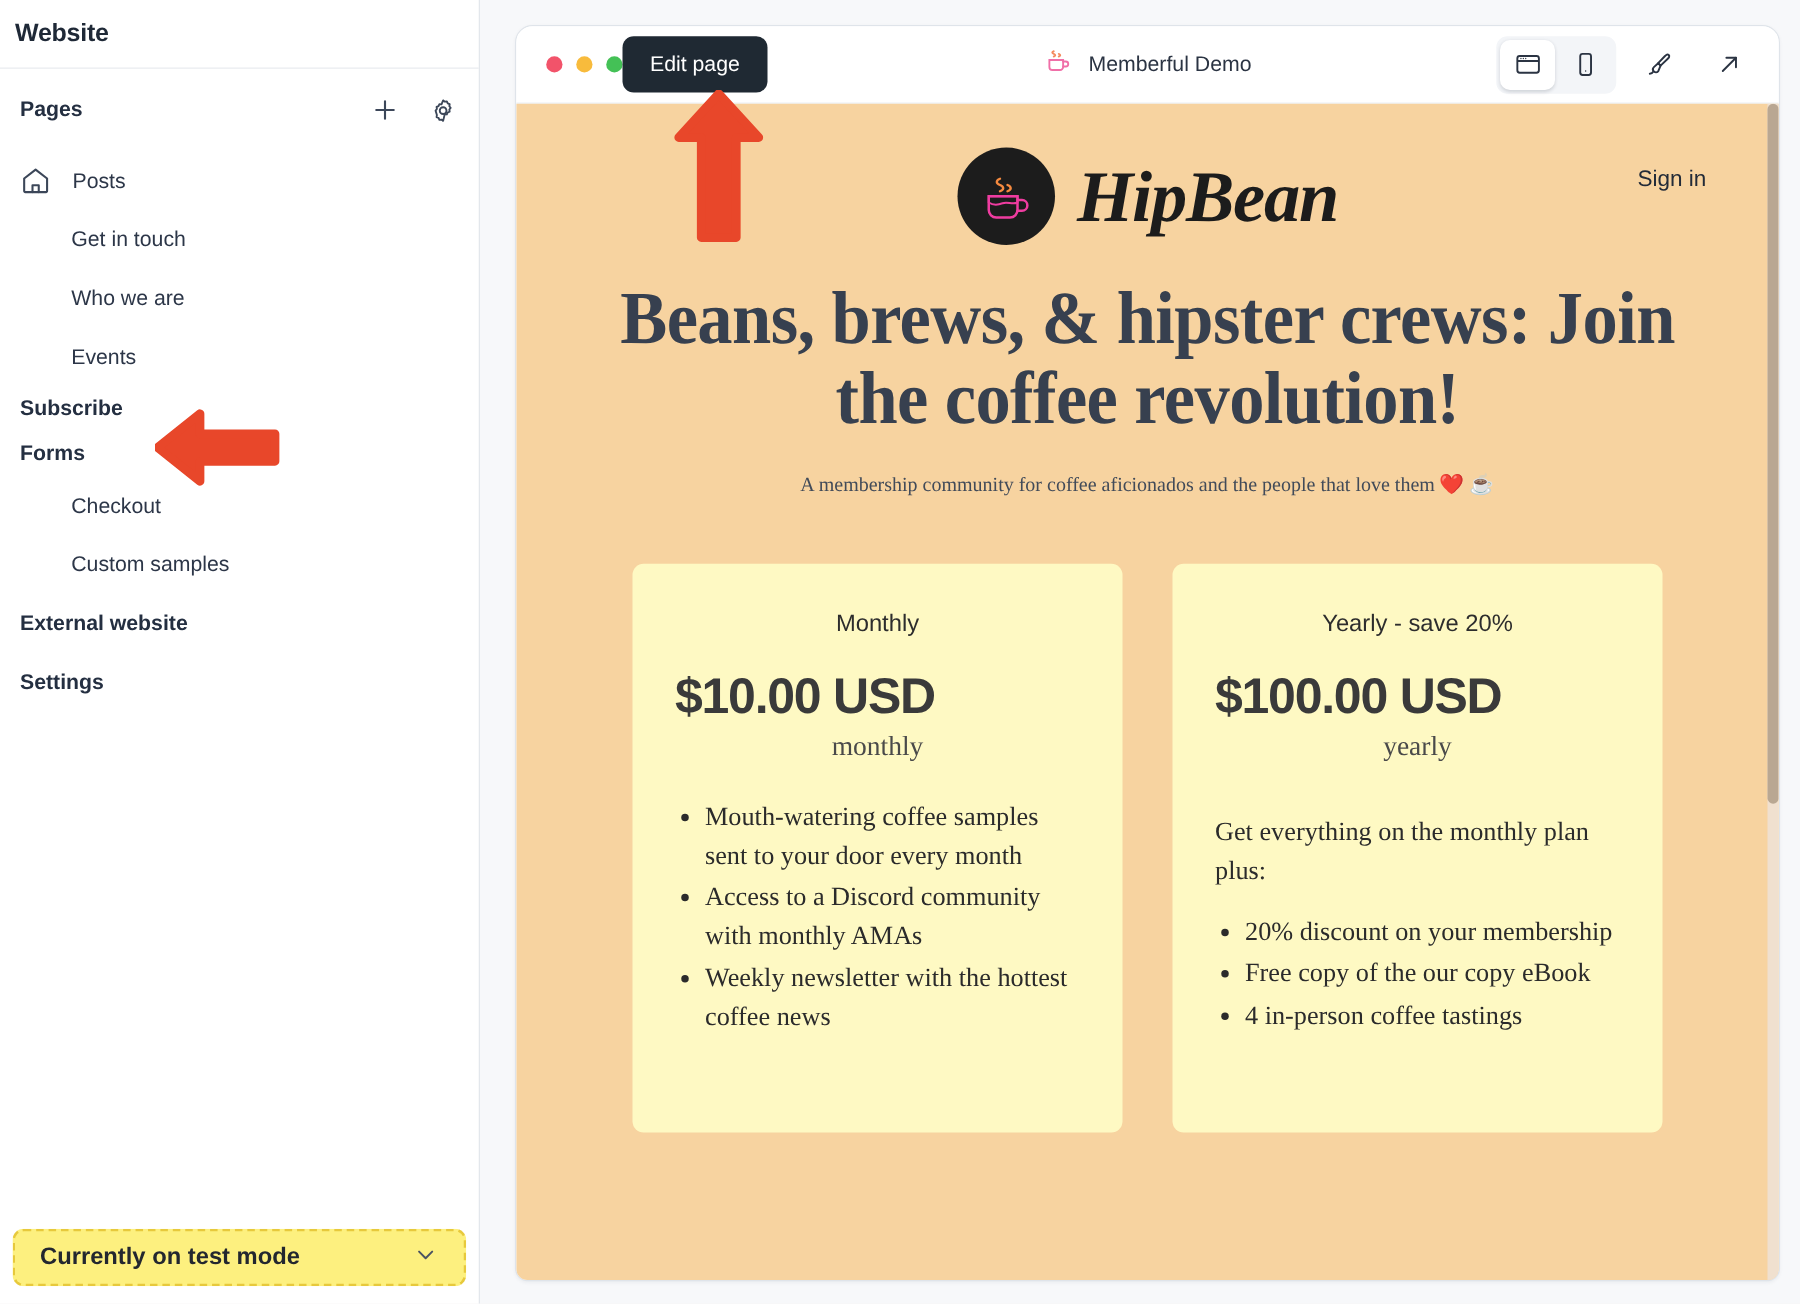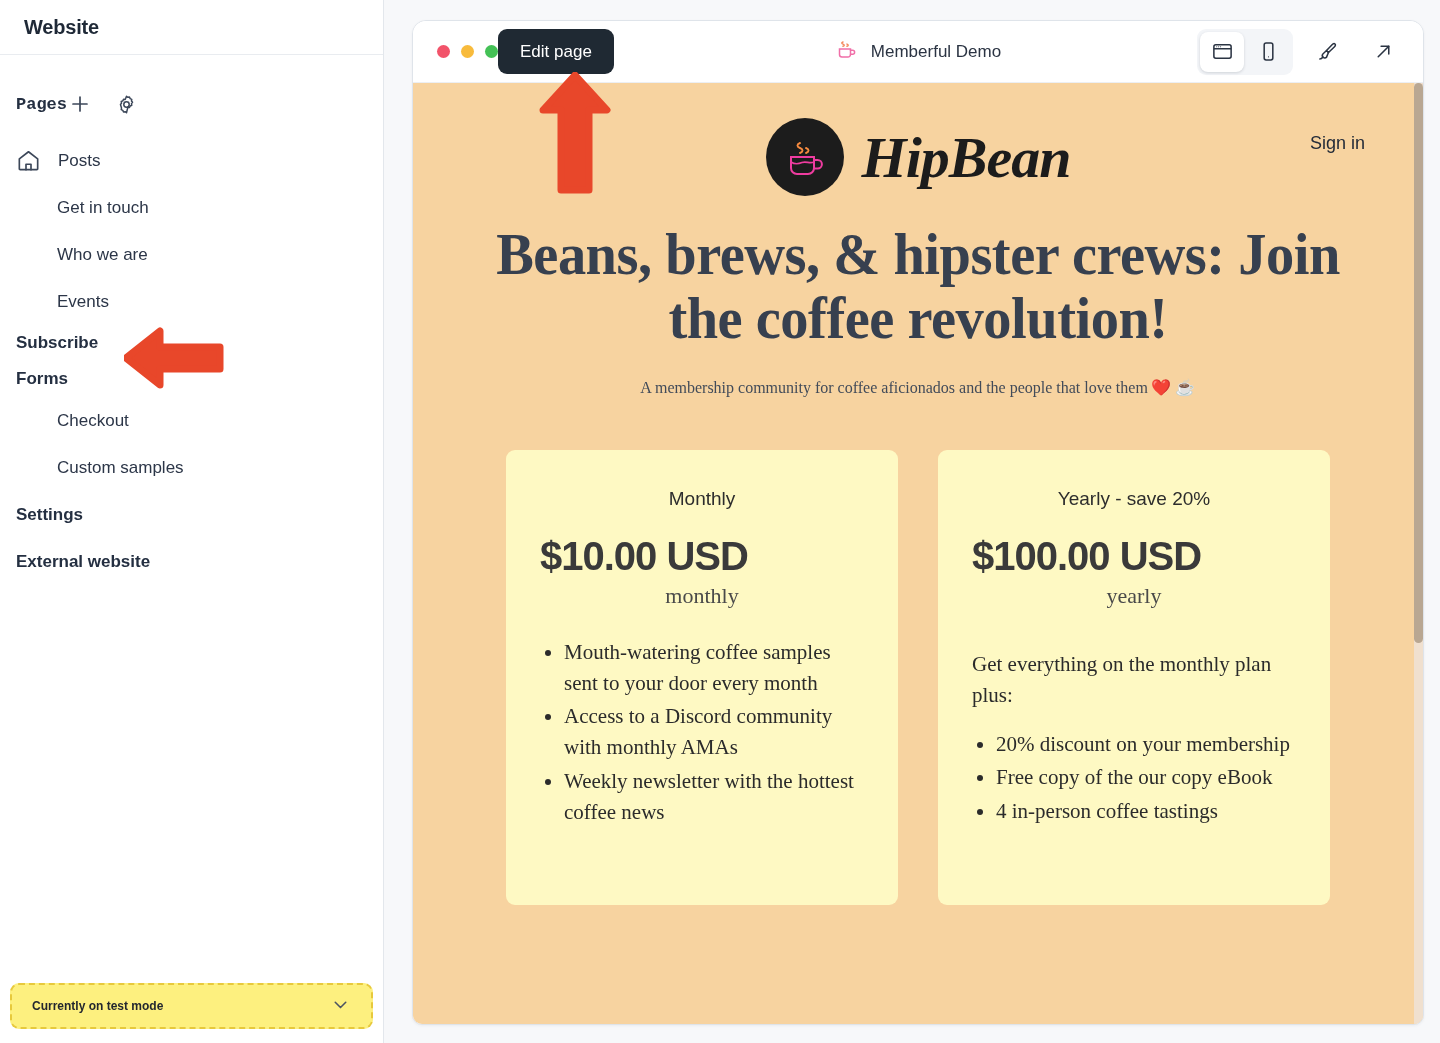--- a/index.html
+++ b/index.html
@@ -16,30 +16,30 @@
     width: 384px; height: 1043px;
     background: #ffffff;
     border-right: 1px solid #e3e7ec;
     position: relative;
     flex: 0 0 384px;
   }
   .sb-header {
     height: 55px;
     border-bottom: 1px solid #e9ecf0;
     display: flex; align-items: center;
-    padding: 0 24px;
+    padding: 0 12px;
   }
   .sb-title {
     font-size: 20px; font-weight: bold; color: #1f2937;
     letter-spacing: -0.2px;
   }
   .sb-section {
-    margin-top: 36px;
+    margin-top: 20px;
     padding: 0 16px;
-    display: flex; align-items: center; justify-content: flex-start; font-family: Liberation Mono, monospace;
+    display: flex; align-items: center; justify-content: space-between;
   }
   .sb-section-label {
     font-size: 17px; font-weight: bold; color: #242f41;
   }
   .sb-section-actions { display: flex; align-items: center; gap: 20px; }
   .icon-btn {
     width: 26px; height: 26px;
     display: flex; align-items: center; justify-content: center;
     cursor: pointer;
   }
@@ -64,21 +64,21 @@
     position: absolute; left: 10px; right: 10px; bottom: 14px;
     background: #fdf07f;
     border: 2px dashed #e7c93c;
     border-radius: 9px;
     height: 46px;
     display: flex; align-items: center; justify-content: space-between;
     padding: 0 20px;
     cursor: pointer;
   }
   .testmode span {
-    font-size: 12px; font-weight: bold; color: #23272f;
+    font-size: 19px; font-weight: bold; color: #23272f;
   }
 
   
   .arrow-left {
     position: absolute;
     left: 124px; top: 327px;
     width: 100px; height: 62px;
     pointer-events: none;
   }
 
@@ -305,24 +305,24 @@
       </div>
 
       <div class="nav-item sub">
         <span>Checkout</span>
       </div>
       <div class="nav-item sub">
         <span>Custom samples</span>
       </div>
 
       <div class="nav-item strong">
+        <span>External website</span>
+      </div>
+      <div class="nav-item strong">
         <span>Settings</span>
-      </div>
-      <div class="nav-item strong">
-        <span>External website</span>
       </div>
     </nav>
 
     <svg class="arrow-left" viewBox="0 0 100 62">
       <path d="M2 31 L36 4 L36 20 L96 20 L96 42 L36 42 L36 58 Z" fill="#E8472A" stroke="#E8472A" stroke-width="7" stroke-linejoin="round"></path>
     </svg>
 
     <div class="testmode">
       <span>Currently on test mode</span>
       <span>

